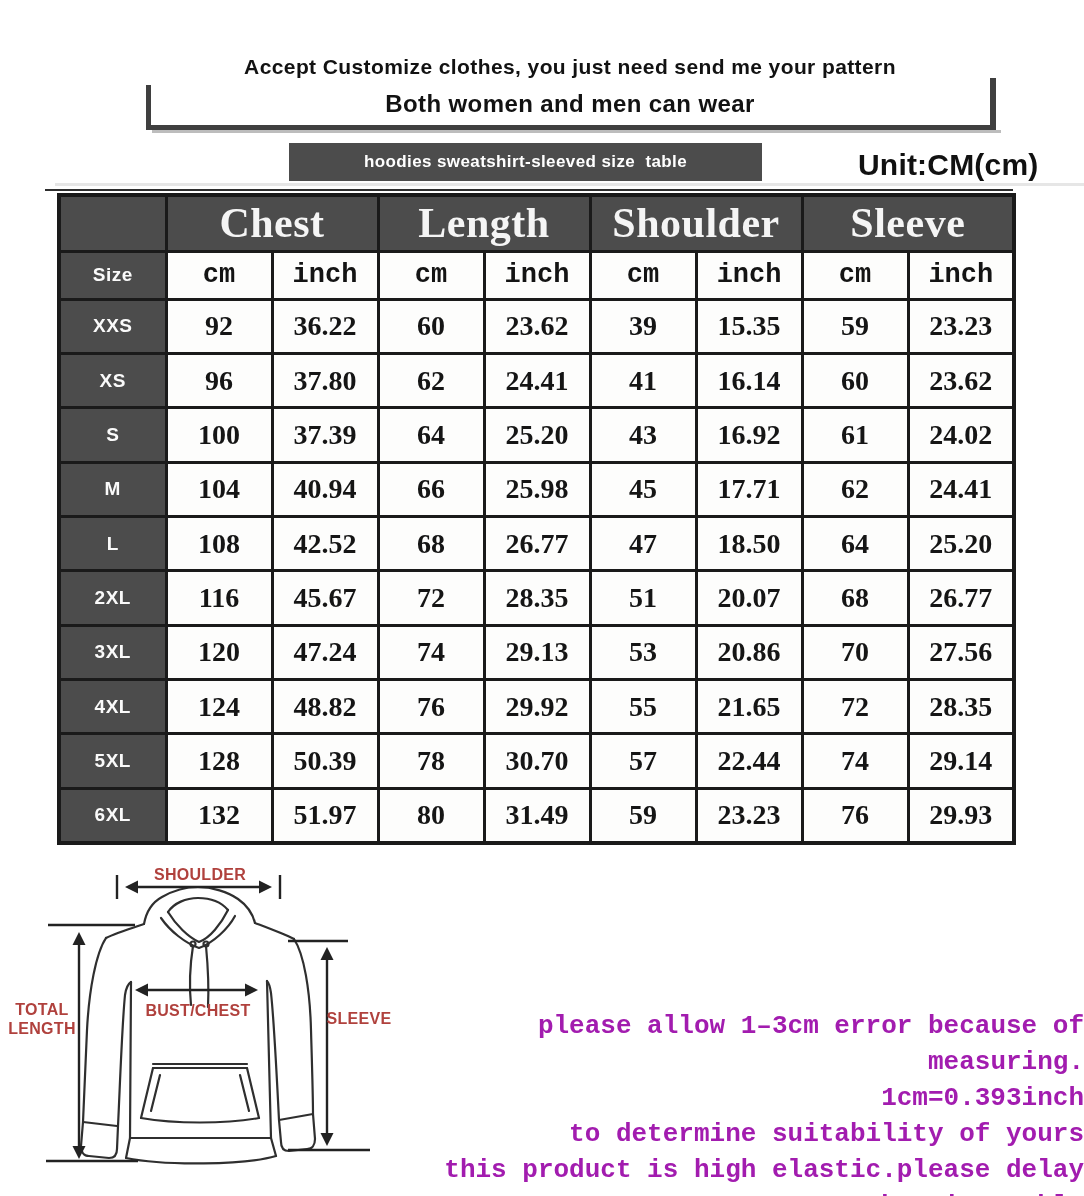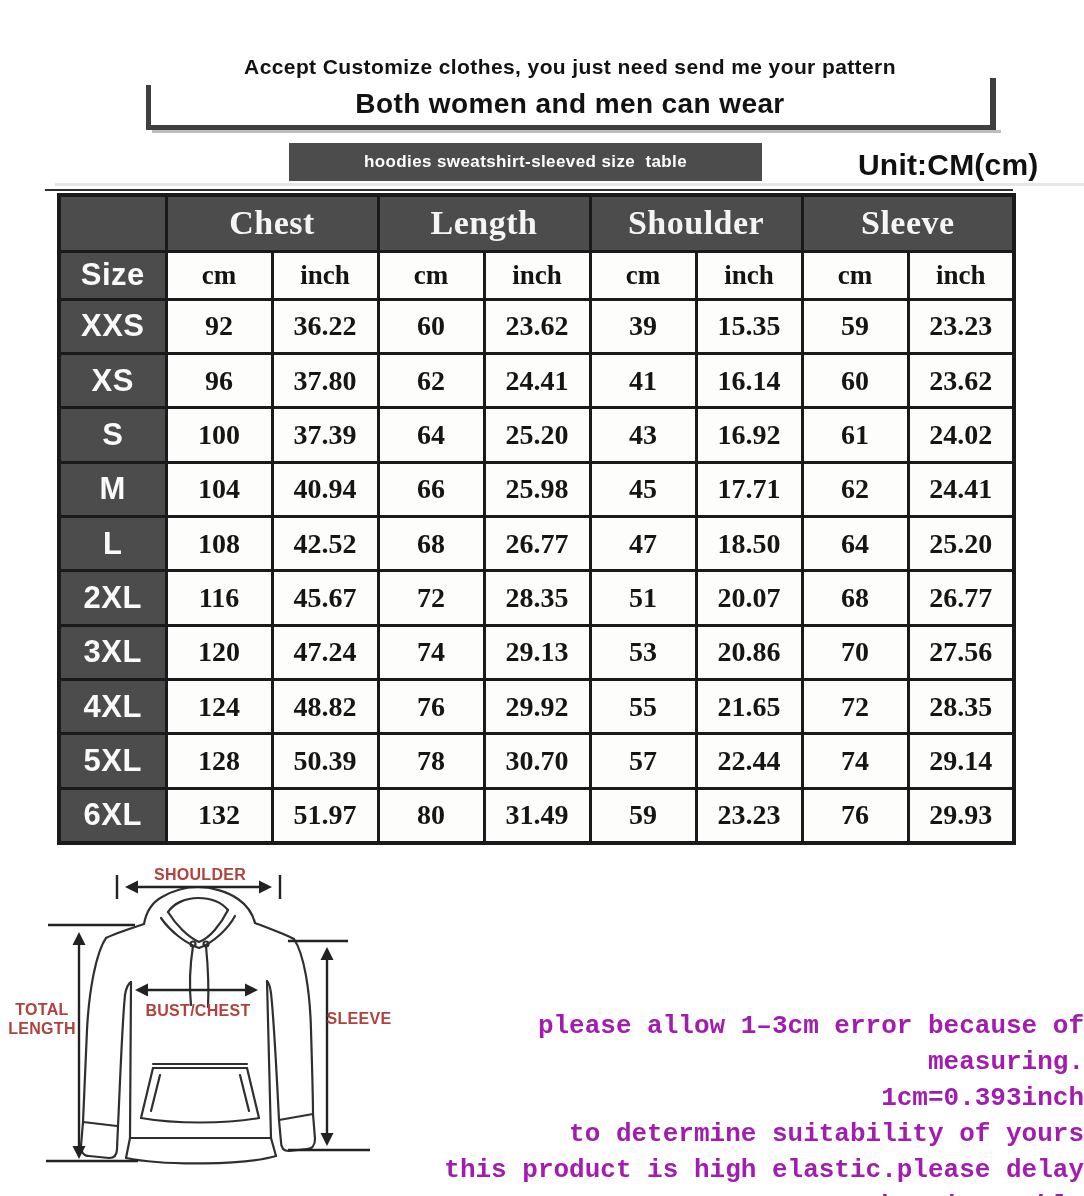--- a/index.html
+++ b/index.html
@@ -10,21 +10,21 @@
     overflow:hidden;
     font-family:"Liberation Sans",sans-serif;
     -webkit-font-smoothing:antialiased;
   }
   
   .hdr{
     position:absolute;left:120px;top:50px;width:900px;
     text-align:center;color:#121212;
   }
   .hdr-l1{font-size:21px;font-weight:bold;letter-spacing:.4px;line-height:34px;}
-  .hdr-l2{font-size:28px;font-weight:bold;letter-spacing:.4px;line-height:33px;margin-top:3px;}
+  .hdr-l2{font-size:24px;font-weight:bold;letter-spacing:.4px;line-height:33px;margin-top:3px;}
   .hdr-underline{position:absolute;left:146px;top:125px;width:849px;height:5px;background:var(--line-gray,#3f3f3f);}
   .hdr-underline-shadow{position:absolute;left:152px;top:130px;width:849px;height:3px;background:#bdbdbd;}
   .hdr-riser-left{position:absolute;left:146px;top:85px;width:5px;height:45px;background:var(--line-gray,#3f3f3f);}
   .hdr-riser-right{position:absolute;left:990px;top:78px;width:6px;height:52px;background:var(--line-gray,#3f3f3f);}
   
   .banner{
     position:absolute;left:289px;top:143px;width:473px;height:38px;
     background:var(--dark-gray,#4c4c4c);
     color:#fff;font-size:17px;font-weight:bold;letter-spacing:.4px;
     display:flex;align-items:center;justify-content:center;
@@ -50,30 +50,30 @@
     padding:0;overflow:hidden;
   }
   .col-size{width:107px;}
   .col-val{width:106px;}
   tr.group-row{height:56px;}
   tr.sub-row{height:48px;}
   .dark-cell{background:var(--dark-gray,#4c4c4c);}
   .group-cell{
     color:#f5f5f5;
     font-family:"Liberation Serif",serif;
-    font-size:34px;font-weight:bold;letter-spacing:.5px;
+    font-size:42px;font-weight:bold;letter-spacing:.5px;
   }
   .size-head-cell,.size-cell{
     background:var(--dark-gray,#4c4c4c);
     color:#fafafa;
     font-family:"Liberation Sans",sans-serif;
-    font-size:31px;font-weight:bold;letter-spacing:.5px;
+    font-size:19px;font-weight:bold;letter-spacing:.5px;
   }
   .sub-cell{
-    font-family:Liberation Serif, serif;
+    font-family:Liberation Mono, monospace;
     font-size:27px;font-weight:bold;color:#141414;
     background:#fdfdfc;
   }
   .val-cell{
     font-family:"Liberation Serif",serif;
     font-size:28px;font-weight:bold;color:#151515;
     background:#fdfdfc;height:49px;
   }
   
   .notes{

